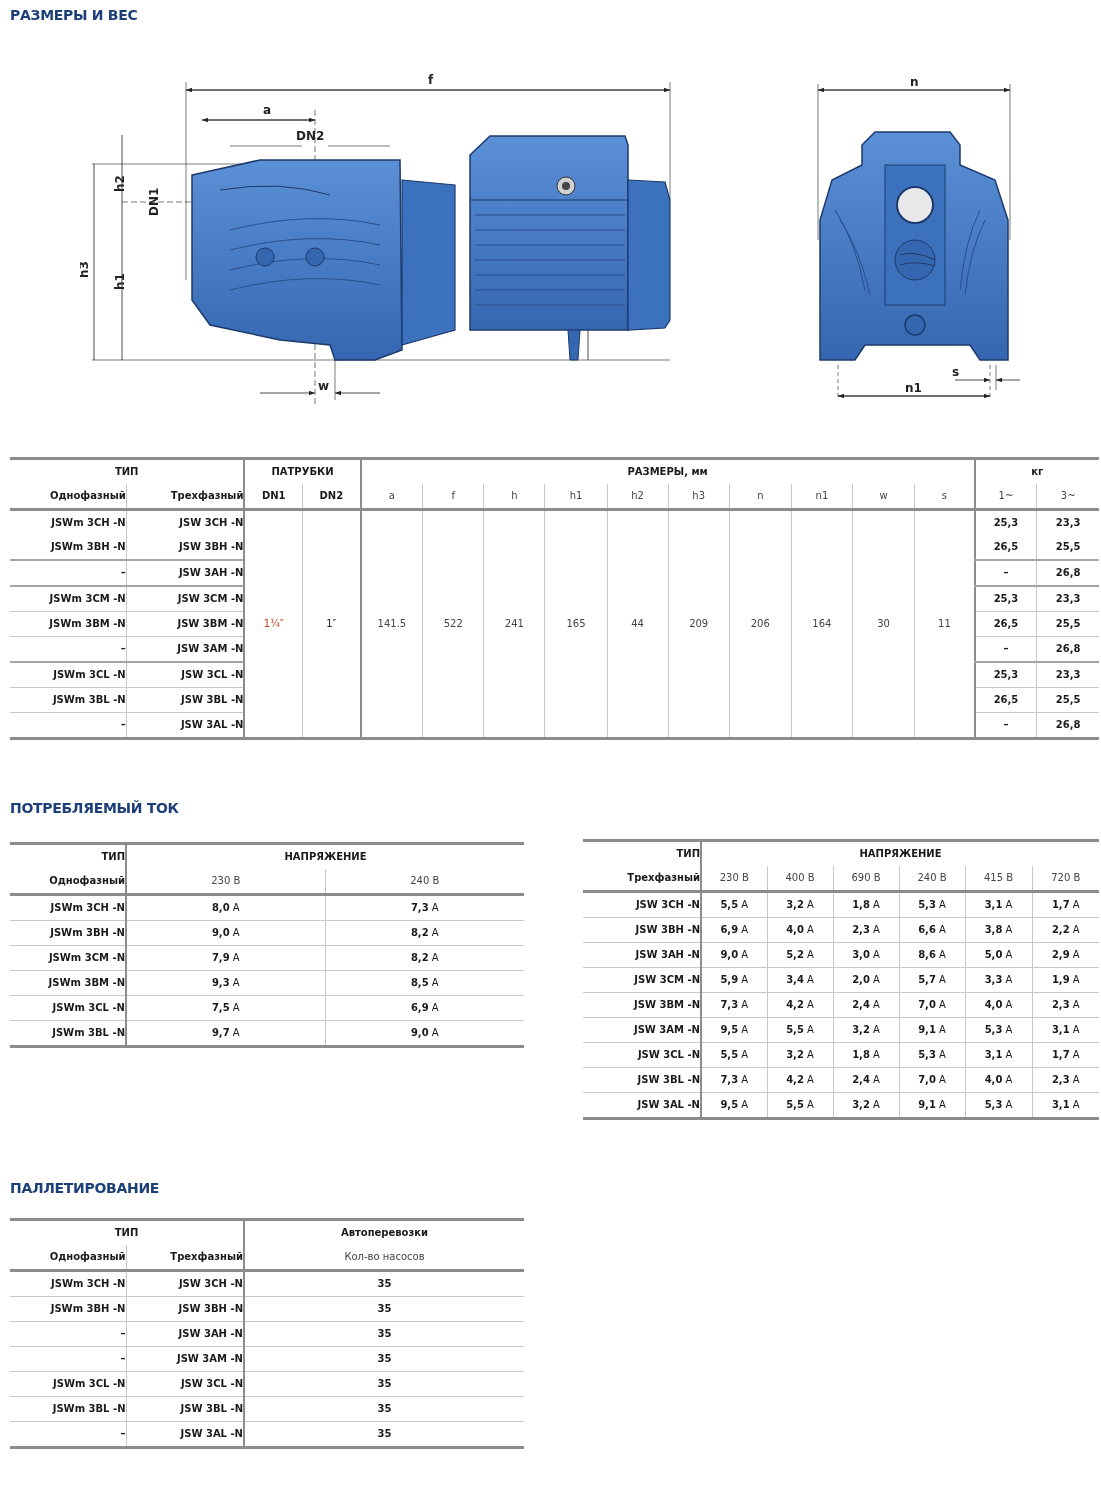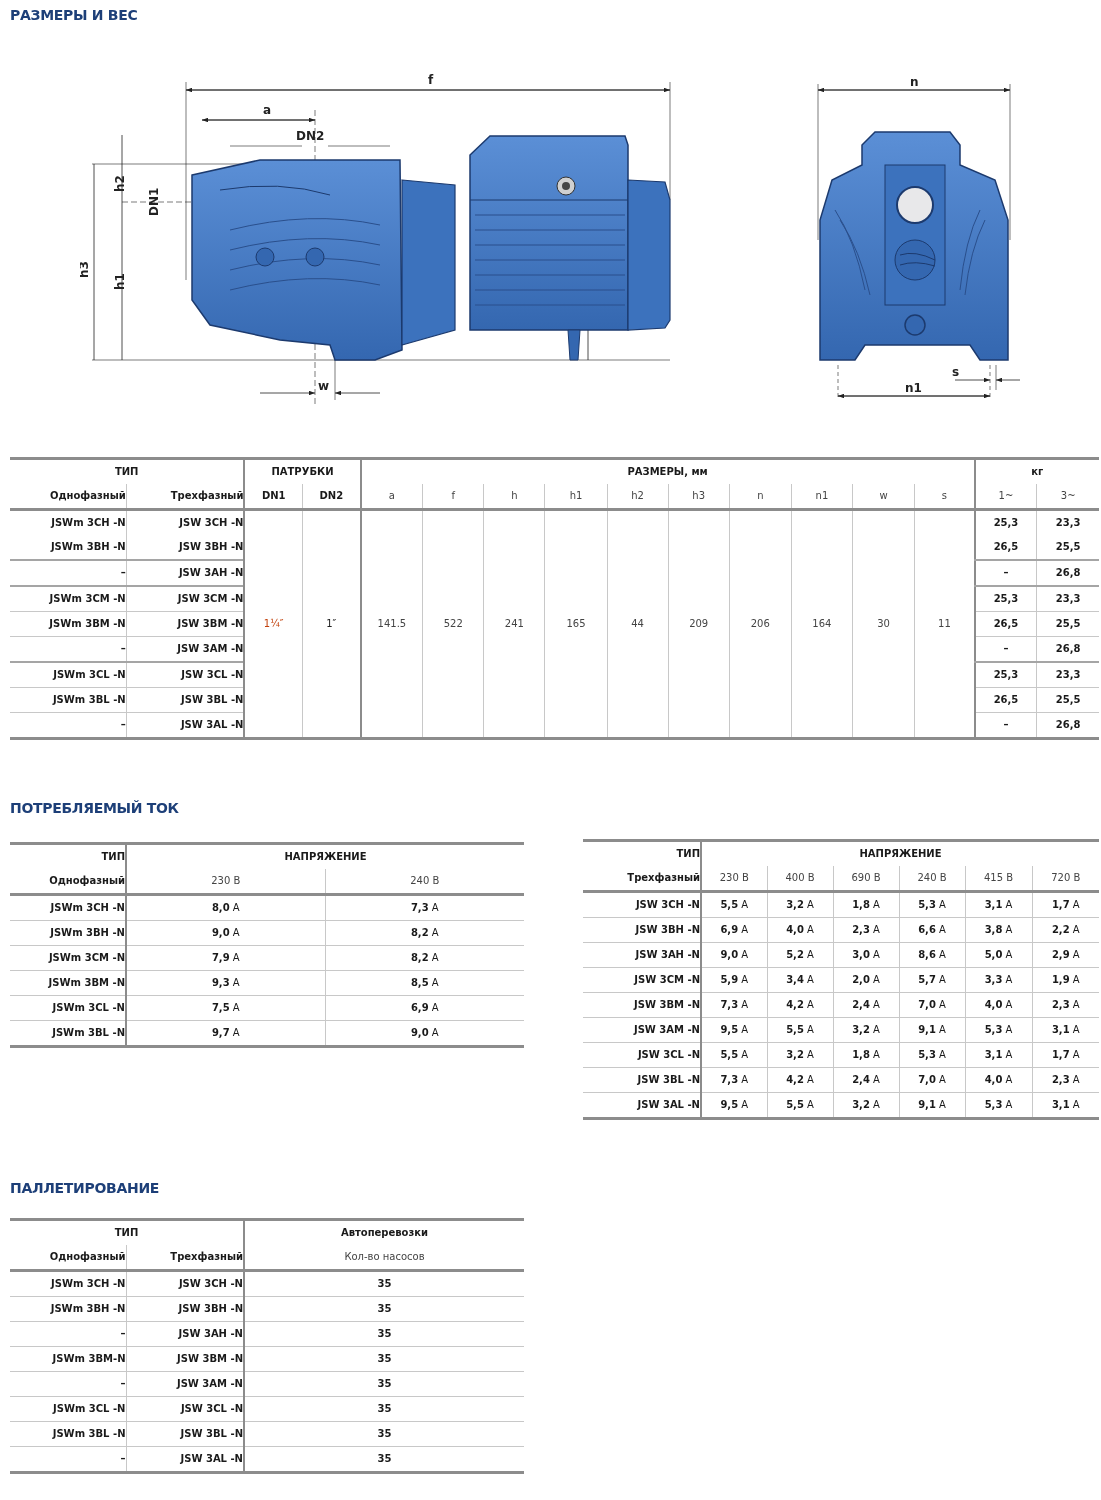--- a/index.html
+++ b/index.html
@@ -427,25 +427,20 @@
         <td class="bold left">JSWm 3BH -N</td>
       <td class="bold left vl">JSW 3BH -N</td>
       <td class="bold vlb">35</td>
       </tr>
       <tr class="hb">
         <td class="bold left">–</td>
       <td class="bold left vl">JSW 3AH -N</td>
       <td class="bold vlb">35</td>
       </tr>
       <tr class="hb">
-        <td class="bold left">JSWm 3BM-N</td>
-      <td class="bold left vl">JSW 3BM -N</td>
-      <td class="bold vlb">35</td>
-      </tr>
-      <tr class="hb">
         <td class="bold left">–</td>
       <td class="bold left vl">JSW 3AM -N</td>
       <td class="bold vlb">35</td>
       </tr>
       <tr class="hb">
         <td class="bold left">JSWm 3CL -N</td>
       <td class="bold left vl">JSW 3CL -N</td>
       <td class="bold vlb">35</td>
       </tr>
       <tr class="hb">

